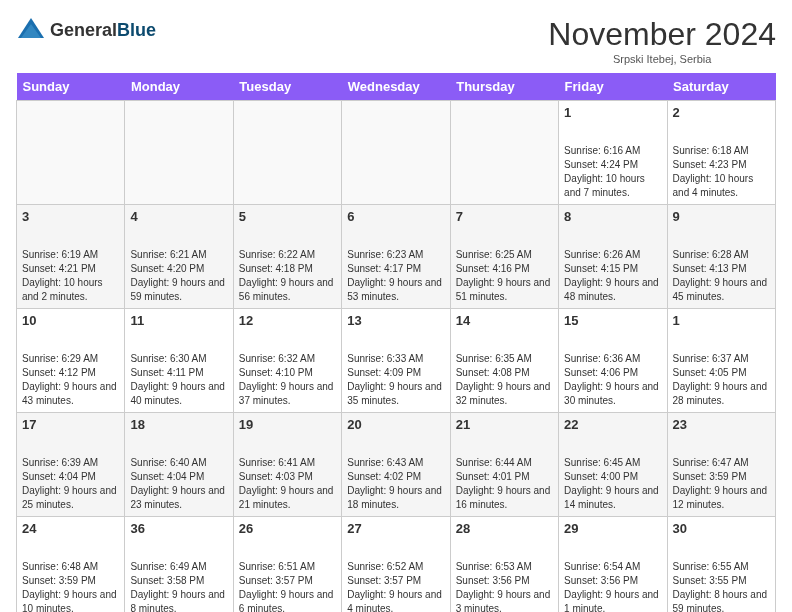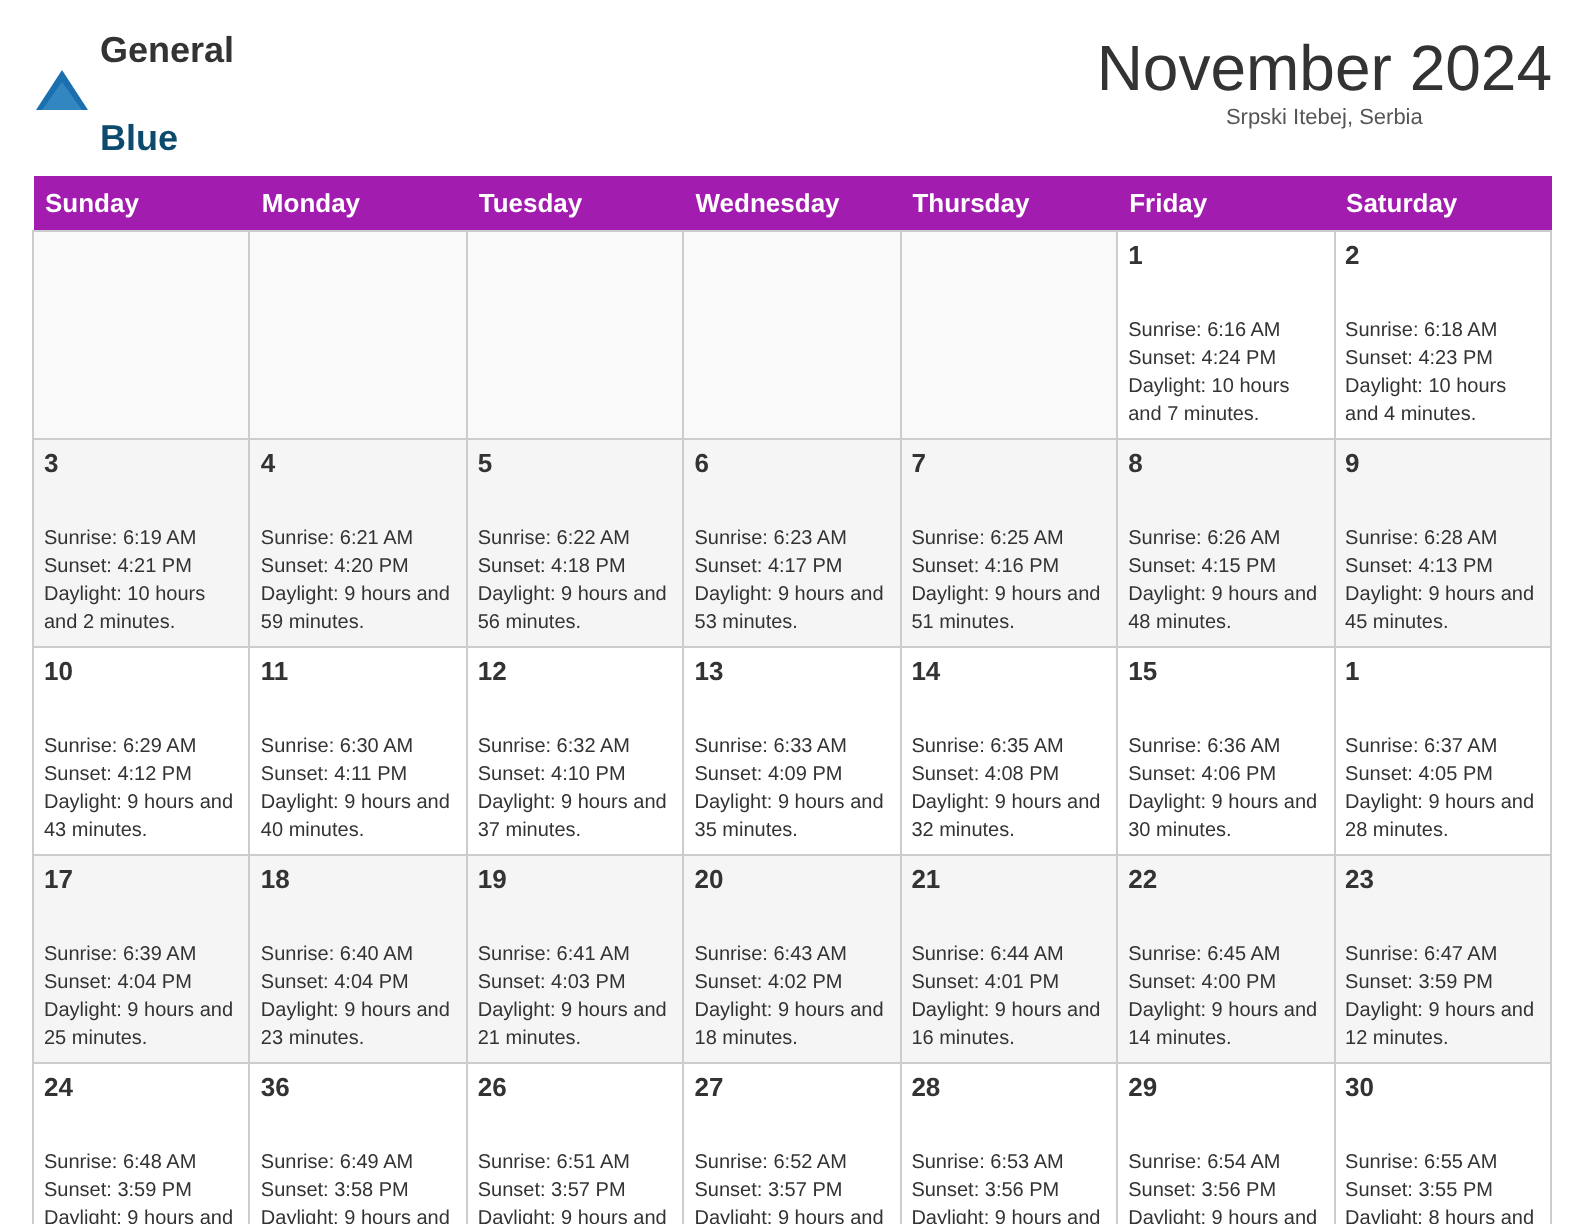--- a/index.html
+++ b/index.html
@@ -15,23 +15,22 @@
       justify-content: space-between;
       align-items: flex-start;
       margin-bottom: 8px;
     }
     .logo {
       display: flex;
       align-items: center;
     }
     .logo-text {
       display: flex;
-      flex-direction: column;
+      flex-direction: row;
       line-height: 1.1;
-      gap: 24px;
     }
     .logo-general {
       font-size: 18px;
       font-weight: bold;
       color: #333;
     }
     .logo-blue {
       font-size: 18px;
       font-weight: bold;
       color: #0c4a6e;
@@ -52,21 +51,21 @@
     .subtitle {
       font-size: 11px;
       color: #555;
     }
     table {
       width: 100%;
       border-collapse: collapse;
       table-layout: fixed;
     }
     thead th {
-      background: #a21caf;
+      background: #8b5cf6;
       color: #fff;
       text-align: left;
       padding: 6px 6px;
       font-size: 13px;
       font-weight: bold;
     }
     td {
       vertical-align: top;
       border: 1px solid #ccc;
       padding: 4px 5px;

